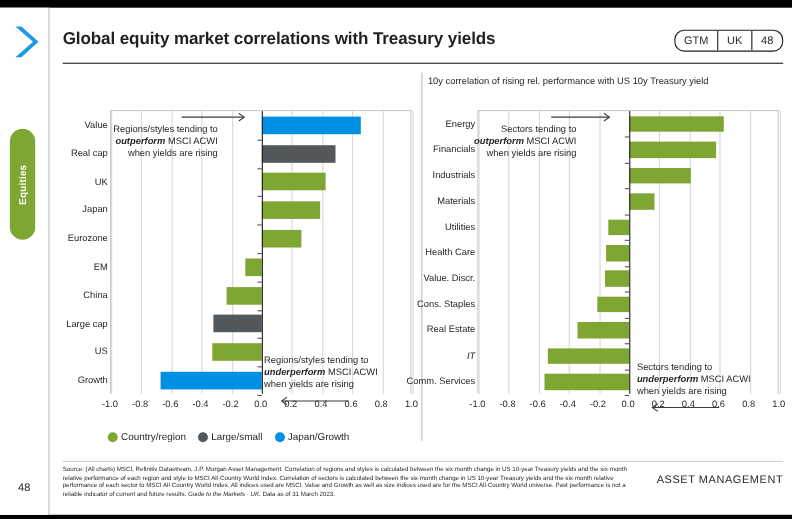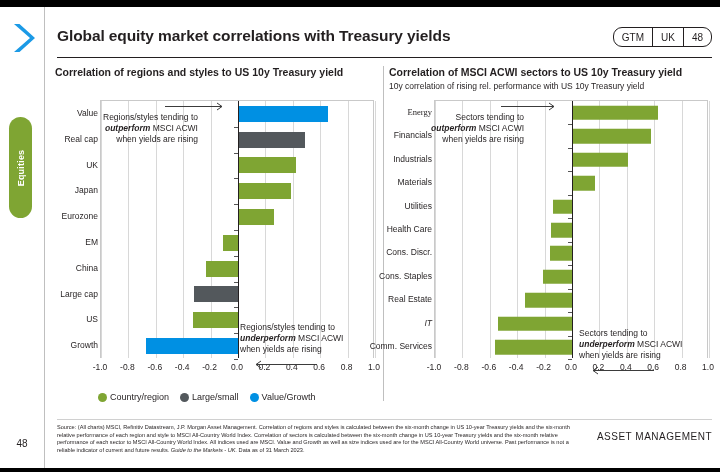--- a/index.html
+++ b/index.html
@@ -150,21 +150,20 @@
   <div class="badge">
     <div>GTM</div>
     <div>UK</div>
     <div>48</div>
   </div>
 
   <div class="hrule"></div>
   <div class="panel-divider"></div>
 
   <div class="panel panel-left">
-    <div class="ch-title">Correlation of regions and styles to US 10y Treasury yield</div>
     <div class="plot" id="plot-0">
         <div class="cat-col">
           <div class="cat-label" style="top: 12.9px;">Value</div>
           <div class="cat-label" style="top: 38.7px;">Real cap</div>
           <div class="cat-label" style="top: 64.5px;">UK</div>
           <div class="cat-label" style="top: 90.3px; margin-left: 20px;">Japan</div>
           <div class="cat-label" style="top: 116.1px;">Eurozone</div>
           <div class="cat-label" style="top: 141.9px;">EM</div>
           <div class="cat-label" style="top: 167.7px;">China</div>
           <div class="cat-label" style="top: 193.5px;">Large cap</div>
@@ -252,31 +251,30 @@
           <div>when yields are rising</div>
         </div>
         <svg width="62" height="9" class="anno-arrow" style="position: absolute; left: 200px; top: 260px;">
           <line y1="4.5" y2="4.5" stroke="#3b3b3b" stroke-width="1" x1="1" x2="62"></line>
           <polyline fill="none" stroke="#3b3b3b" stroke-width="1" points="6,1 1,4.5 6,8"></polyline>
         </svg>
       </div>
   </div>
 
   <div class="panel panel-right">
-    <div class="ch-title">Correlation of MSCI ACWI sectors to US 10y Treasury yield</div>
     <div class="ch-sub">10y correlation of rising rel. performance with US 10y Treasury yield</div>
     <div class="plot" id="plot-1">
         <div class="cat-col">
-          <div class="cat-label" style="top: 11.7273px; font-family: Liberation Serif, serif;">Energy</div>
+          <div class="cat-label" style="top: 11.7273px;">Energy</div>
           <div class="cat-label" style="top: 35.1818px;">Financials</div>
           <div class="cat-label" style="top: 58.6364px;">Industrials</div>
           <div class="cat-label" style="top: 82.0909px;">Materials</div>
           <div class="cat-label" style="top: 105.545px;">Utilities</div>
           <div class="cat-label" style="top: 129px;">Health Care</div>
-          <div class="cat-label" style="top: 152.455px;">Cons. Discr.</div>
+          <div class="cat-label" style="top: 152.455px;">Value. Discr.</div>
           <div class="cat-label" style="top: 175.909px;">Cons. Staples</div>
           <div class="cat-label" style="top: 199.364px;">Real Estate</div>
           <div class="cat-label" style="top: 222.818px; font-style: italic;">IT</div>
           <div class="cat-label" style="top: 246.273px;">Comm. Services</div>
         </div>
         <div class="plot-frame">
           <div class="gridline" style="left: 0px;"></div>
           <div class="gridline" style="left: 27.4px;"></div>
           <div class="gridline" style="left: 54.8px;"></div>
           <div class="gridline" style="left: 82.2px;"></div>
@@ -370,21 +368,21 @@
       <div class="item">
         <span class="dot" style="background: rgb(127, 165, 51);"></span>
         <span>Country/region</span>
       </div>
       <div class="item">
         <span class="dot" style="background: rgb(83, 88, 92);"></span>
         <span>Large/small</span>
       </div>
       <div class="item">
         <span class="dot" style="background: rgb(0, 144, 227);"></span>
-        <span>Value/Growth</span>
+        <span>Japan/Growth</span>
       </div>
     </div>
 
   <div class="footer-rule"></div>
   <div class="source"><span>Source: (All charts) MSCI, Refinitiv Datastream, J.P. Morgan Asset Management. Correlation of regions and styles is calculated between the six-month change in US 10-year Treasury yields and the six-month relative performance of each region and style to MSCI All-Country World Index. Correlation of sectors is calculated between the six-month change in US 10-year Treasury yields and the six-month relative performance of each sector to MSCI All-Country World Index. All indices used are MSCI. Value and Growth as well as size indices used are for the MSCI All-Country World universe. Past performance is not a reliable indicator of current and future results. </span><i>Guide to the Markets - UK.</i><span> Data as of 31 March 2023.</span></div>
 
   <div class="logo">
     <div class="logo-sub">ASSET MANAGEMENT</div>
   </div>
 

